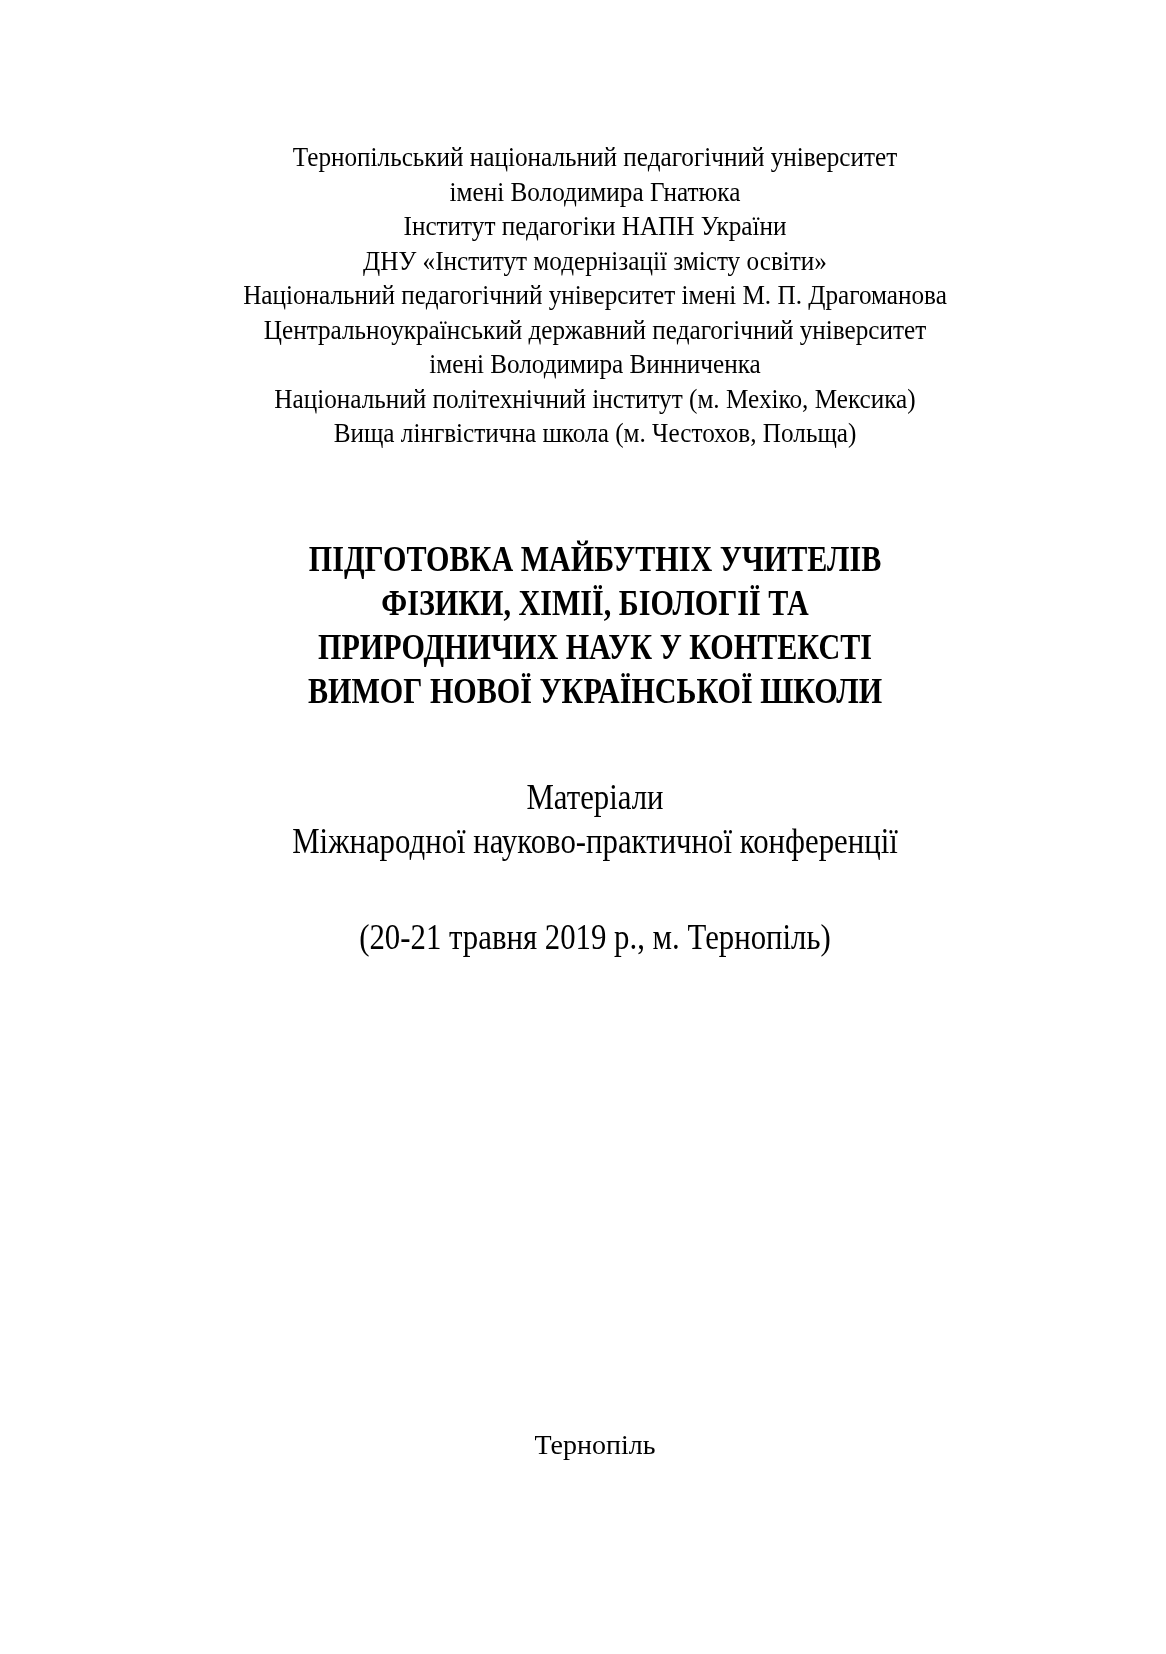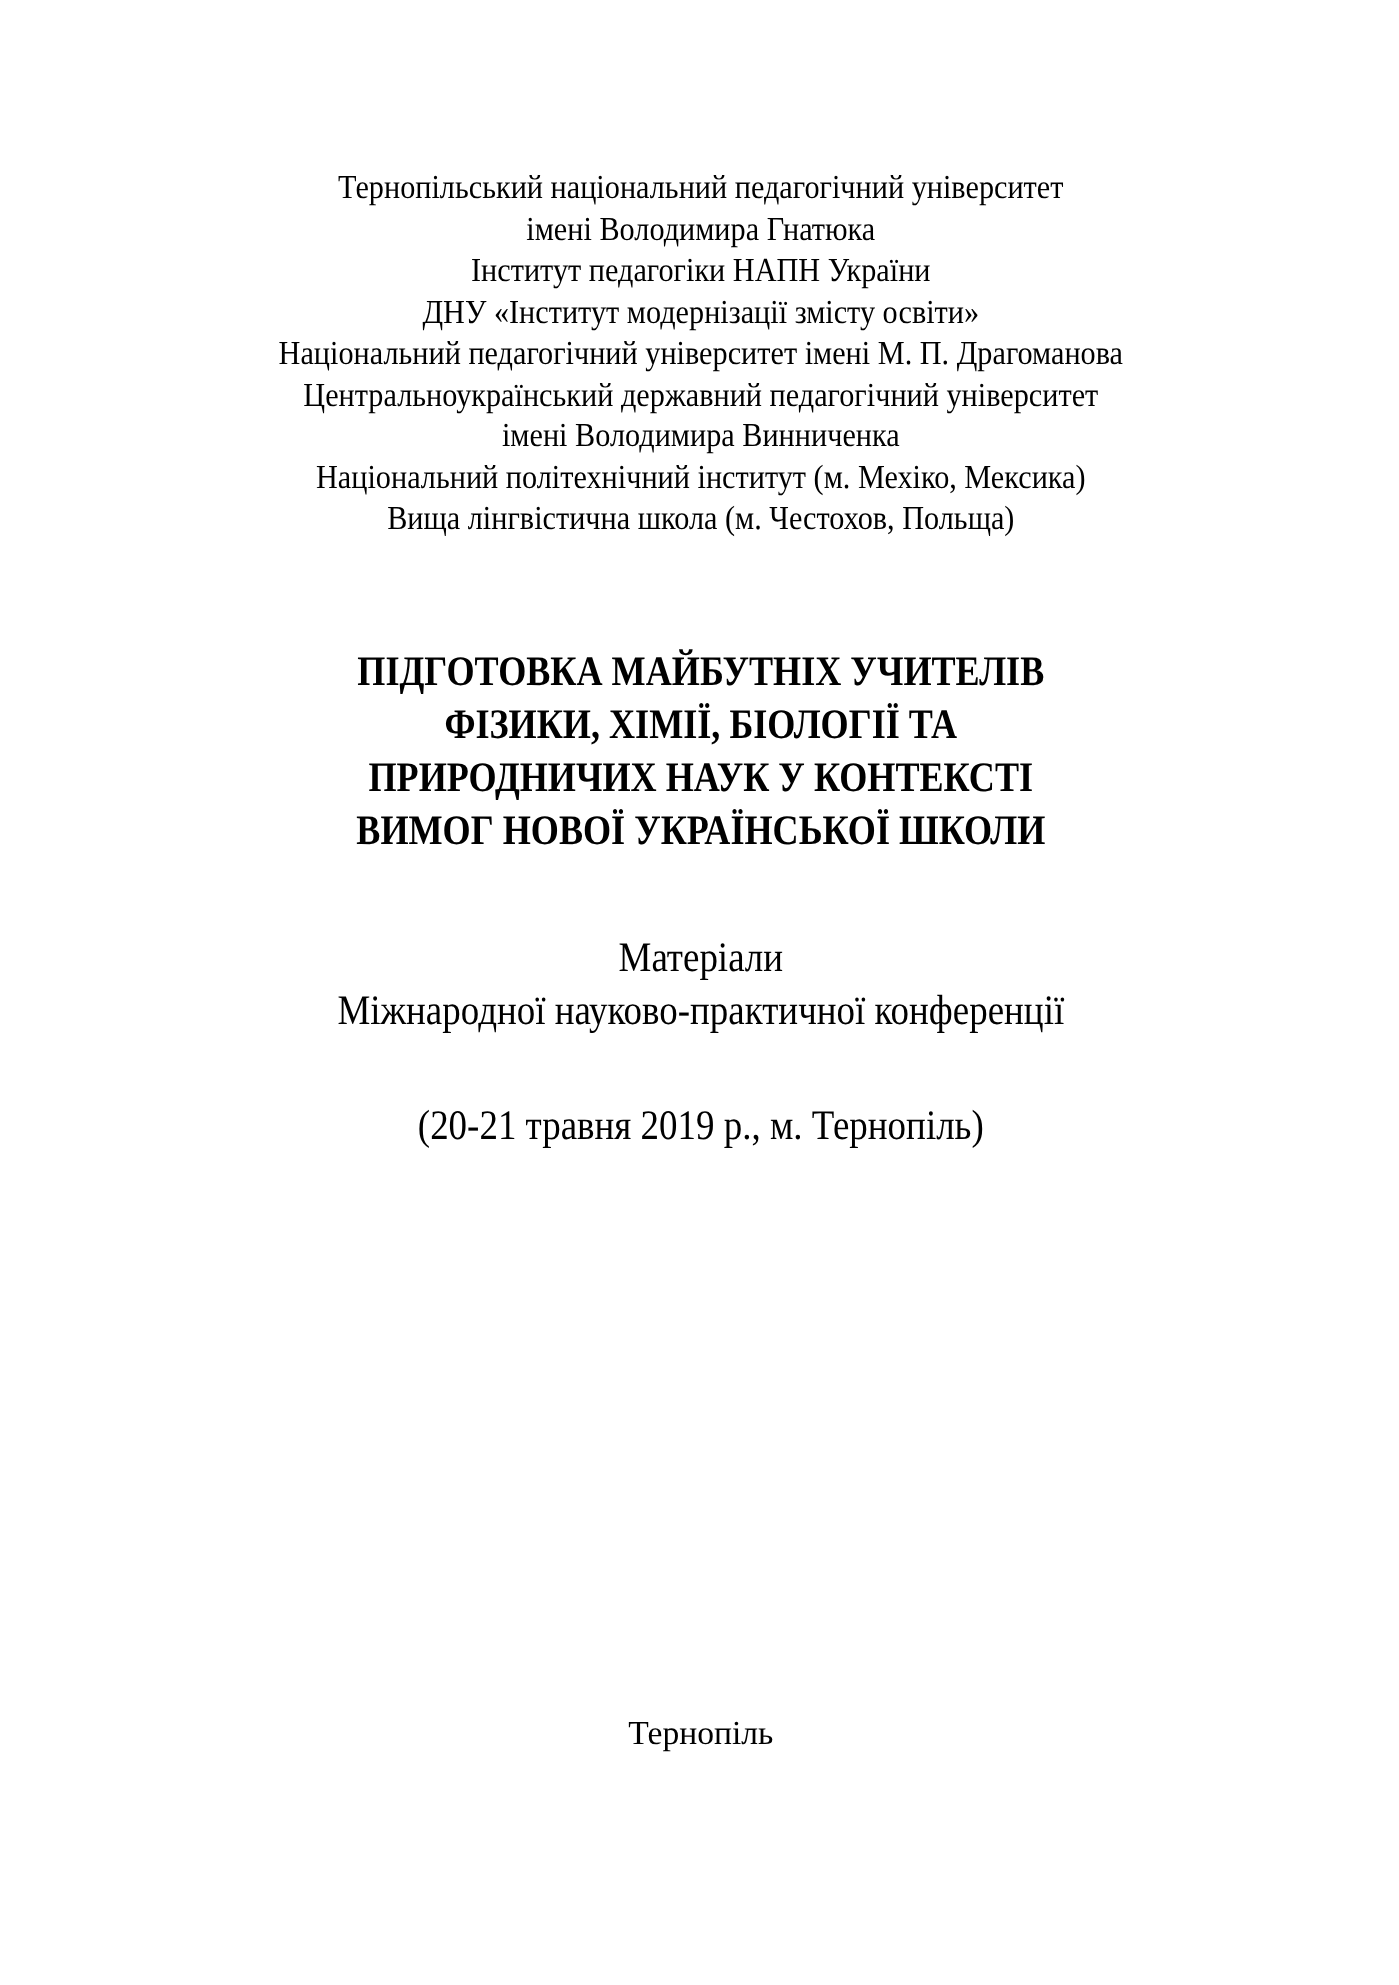--- a/index.html
+++ b/index.html
@@ -10,21 +10,21 @@
     body {
       width: 1166px;
       height: 1654px;
       position: relative;
       overflow: hidden;
       color: #000000;
       font-family: "Liberation Serif", "DejaVu Serif", serif;
     }
     .page {
       position: absolute;
-      left: 1px; top: 0;
+      left: 12px; top: 0;
       width: 1036px;
       height: 1654px;
       background: #ffffff;
     }
     .block {
       position: absolute;
       left: 0;
       width: 1166px;
       text-align: center;
     }

